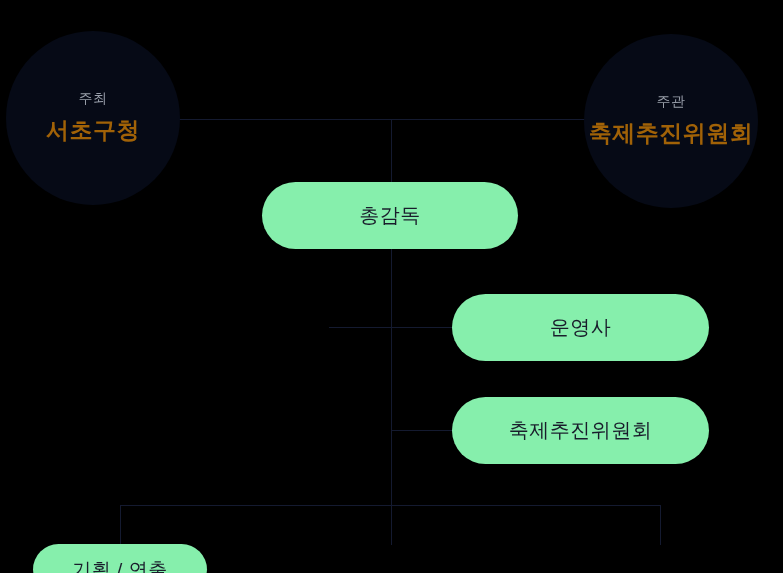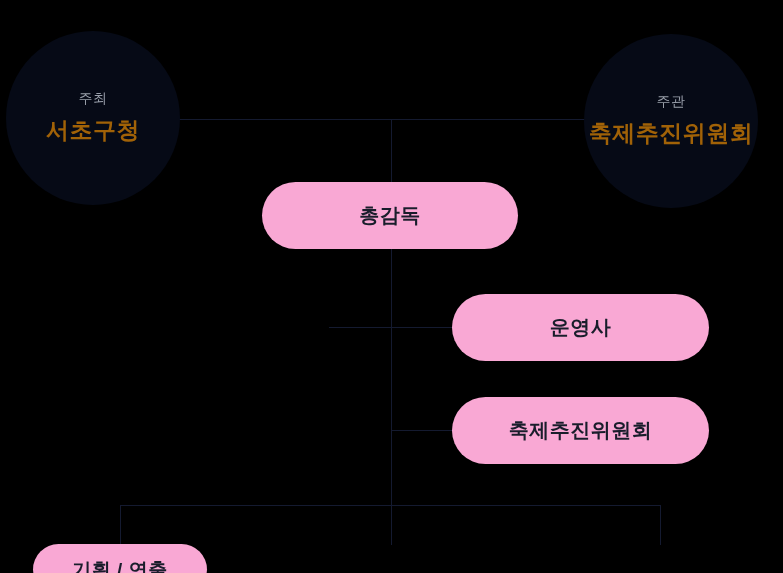--- a/index.html
+++ b/index.html
@@ -46,28 +46,28 @@
   }
   .host-name {
     color: #a16207;
     font-size: 23px;
     font-weight: 700;
     letter-spacing: 0.5px;
   }
   
   .pill {
     position: absolute;
-    background: #f9a8d4;
+    background: #86efac;
     border-radius: 40px;
     z-index: 2;
     display: flex;
     align-items: center;
     justify-content: center;
     color: #191d2b;
-    font-weight: 700;
+    font-weight: 400;
     letter-spacing: 0.5px;
   }
   .pill.big { font-size: 20px; }
   .pill.small { font-size: 19px; }
 
   #pill-director   { left: 262px; top: 152px; width: 256px; height: 67px; }
   #pill-production { left:  72px; top: 264px; width: 257px; height: 67px; }
   #pill-operator   { left: 452px; top: 264px; width: 257px; height: 67px; }
   #pill-committee  { left: 452px; top: 367px; width: 257px; height: 67px; }
   #pill-planning   { left:  33px; top: 514px; width: 174px; height: 51px; }

